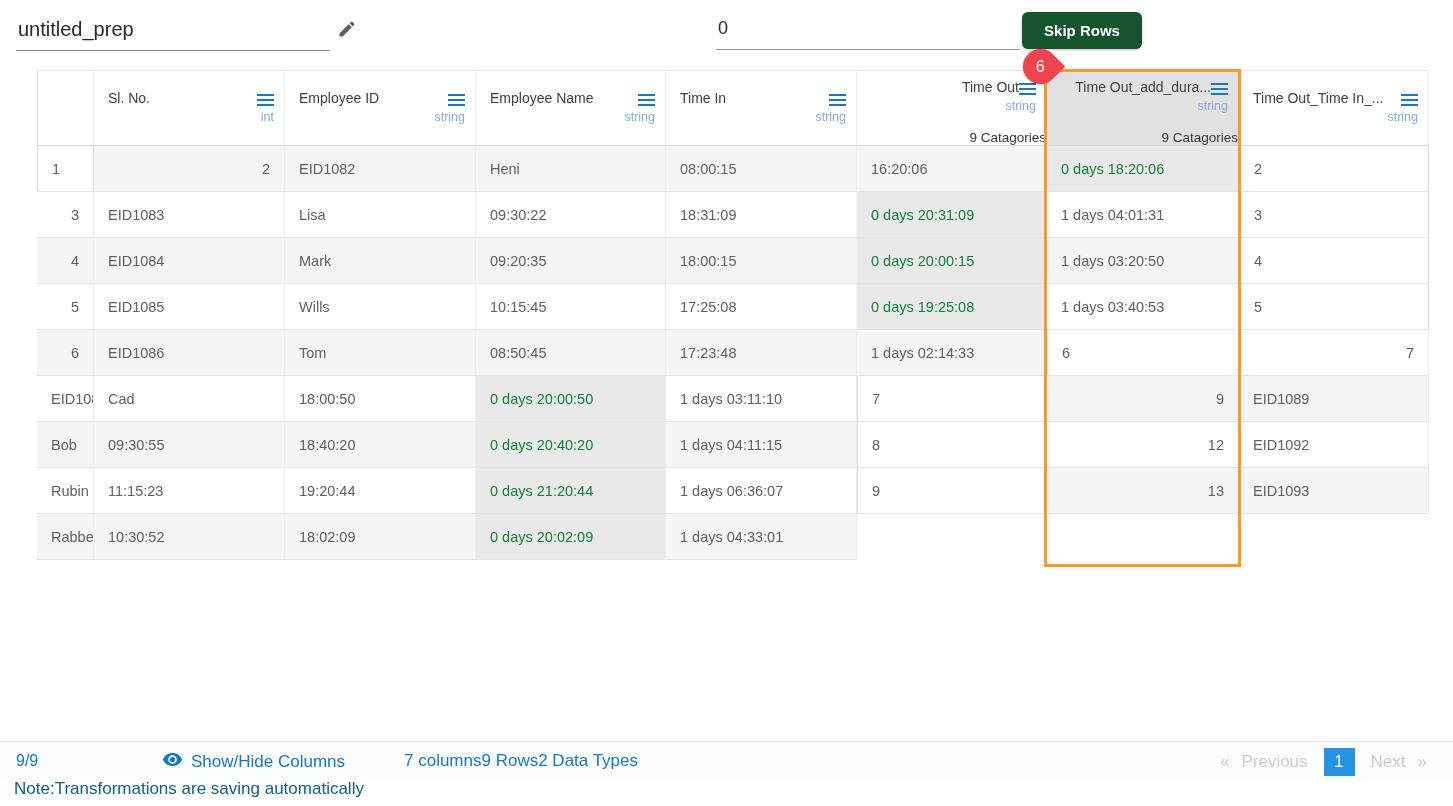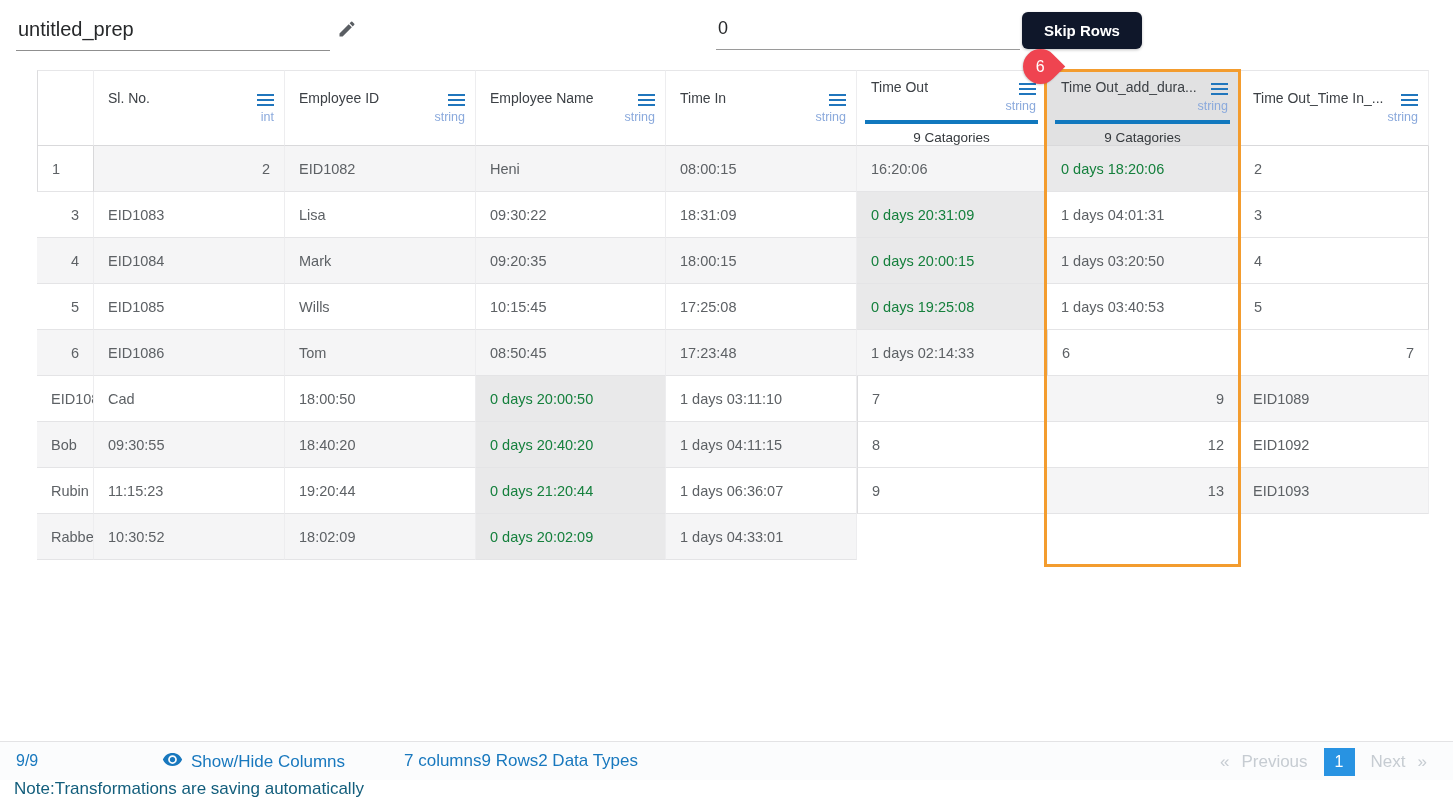--- a/index.html
+++ b/index.html
@@ -9,33 +9,33 @@
 
   
   .prep-input { position:absolute; left:16px; top:12px; width:314px;
     border:none; border-bottom:1px solid #8f8f8f; background:transparent;
     font-family:inherit; font-size:20px; color:#26282a; padding:6px 2px 9px 2px; outline:none; }
   .pencil { position:absolute; left:337px; top:19px; cursor:pointer; }
   .skip-input { position:absolute; left:716px; top:12px; width:304px;
     border:none; border-bottom:1px solid #9a9a9a; background:transparent;
     font-family:inherit; font-size:18px; color:#26282a; padding:6px 2px 10px 2px; outline:none; }
   .skip-btn { position:absolute; left:1022px; top:12px; width:120px; height:37px;
-    background:#0f172a; color:#fff; border:none; border-radius:6px;
+    background:#14532d; color:#fff; border:none; border-radius:6px;
     font-family:inherit; font-size:15px; font-weight:700; cursor:pointer;
     box-shadow:0 1px 3px rgba(0,0,0,.25); }
 
   
   .grid { position:absolute; left:37px; top:70px;
     display:grid;
     grid-template-columns:57px 191px 191px 190px 191px 190px 192px 190px;
     grid-template-rows:76px repeat(9,46px); }
   .hcell { display:flex; flex-direction:column; justify-content:center; background:#fff;
     border-top:1px solid #e6e6e8; border-bottom:1px solid #d9d9db; border-right:1px solid #ededef;
     font-size:14px; color:#3c4045; }
-  .hcell.cat { justify-content:flex-start; padding-top:8px; }
+  .hcell.cat { justify-content:flex-start; padding-top:8px;align-items:flex-end; }
   .hcell.hl-h { background:#e1e1e2; }
   .corner { border-left:1px solid #dcdcde; }
   .hname { display:flex; justify-content:space-between; align-items:flex-start;
     padding:0 10px 0 14px; }
   .hname .nm { white-space:nowrap; overflow:hidden; }
   .menu { width:17px; height:2px; background:#2076bd; margin-top:4px; flex:0 0 auto;
     box-shadow:0 5px 0 #2076bd, 0 10px 0 #2076bd; cursor:pointer; }
   .htype { text-align:right; padding-right:10px; margin-top:4px; margin-bottom:2px;
     font-size:12.5px; color:#8aa9dc; }
   .hbar { height:8px; background:#1178be; margin:5px 8px 6px 8px; }

